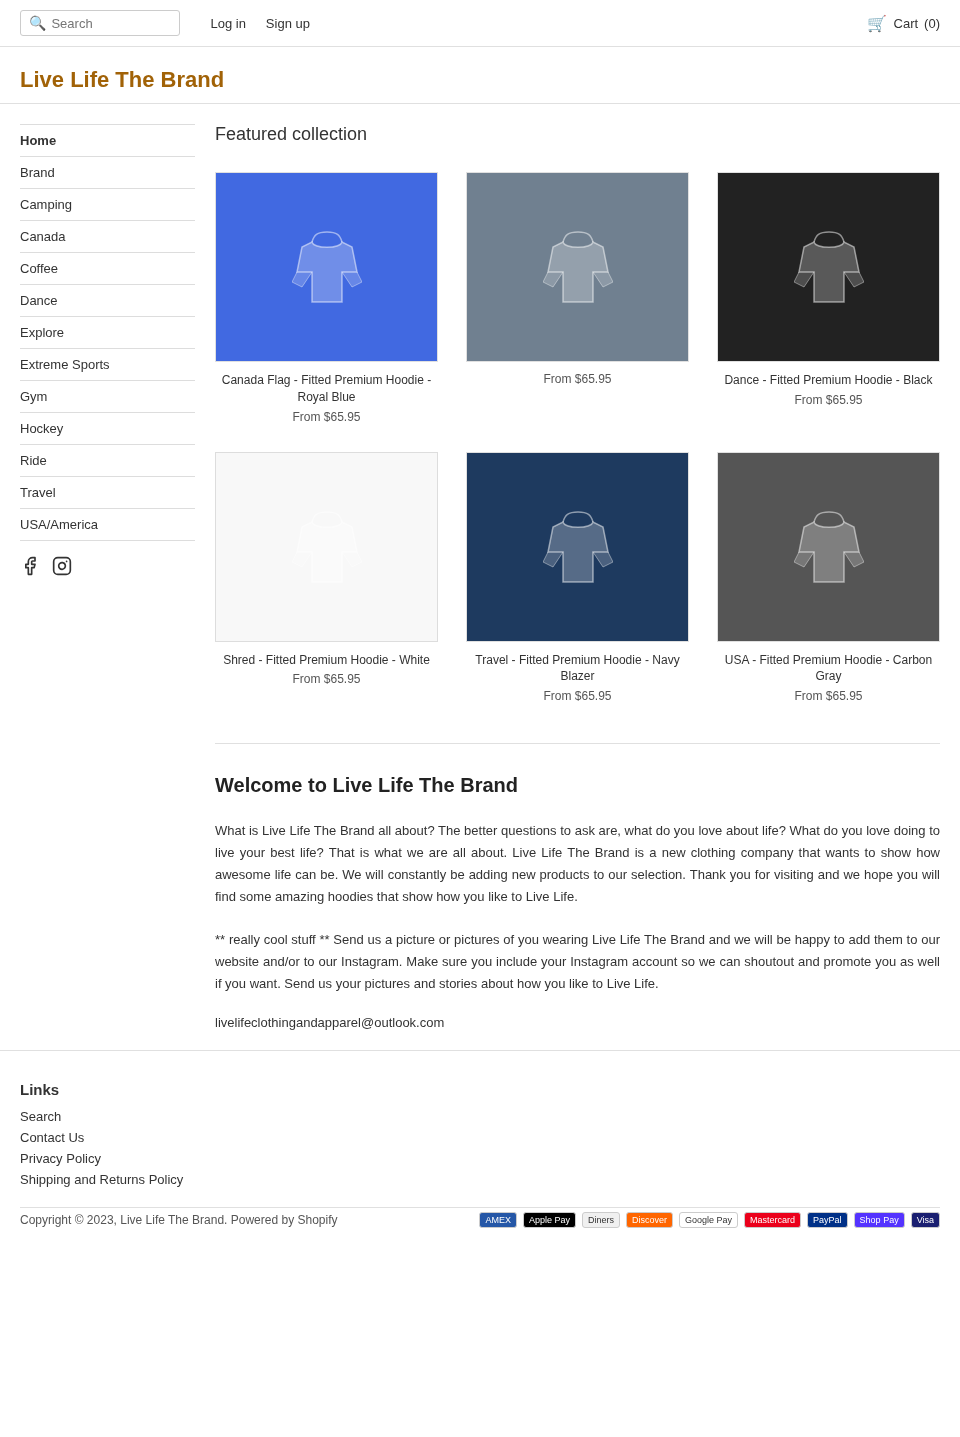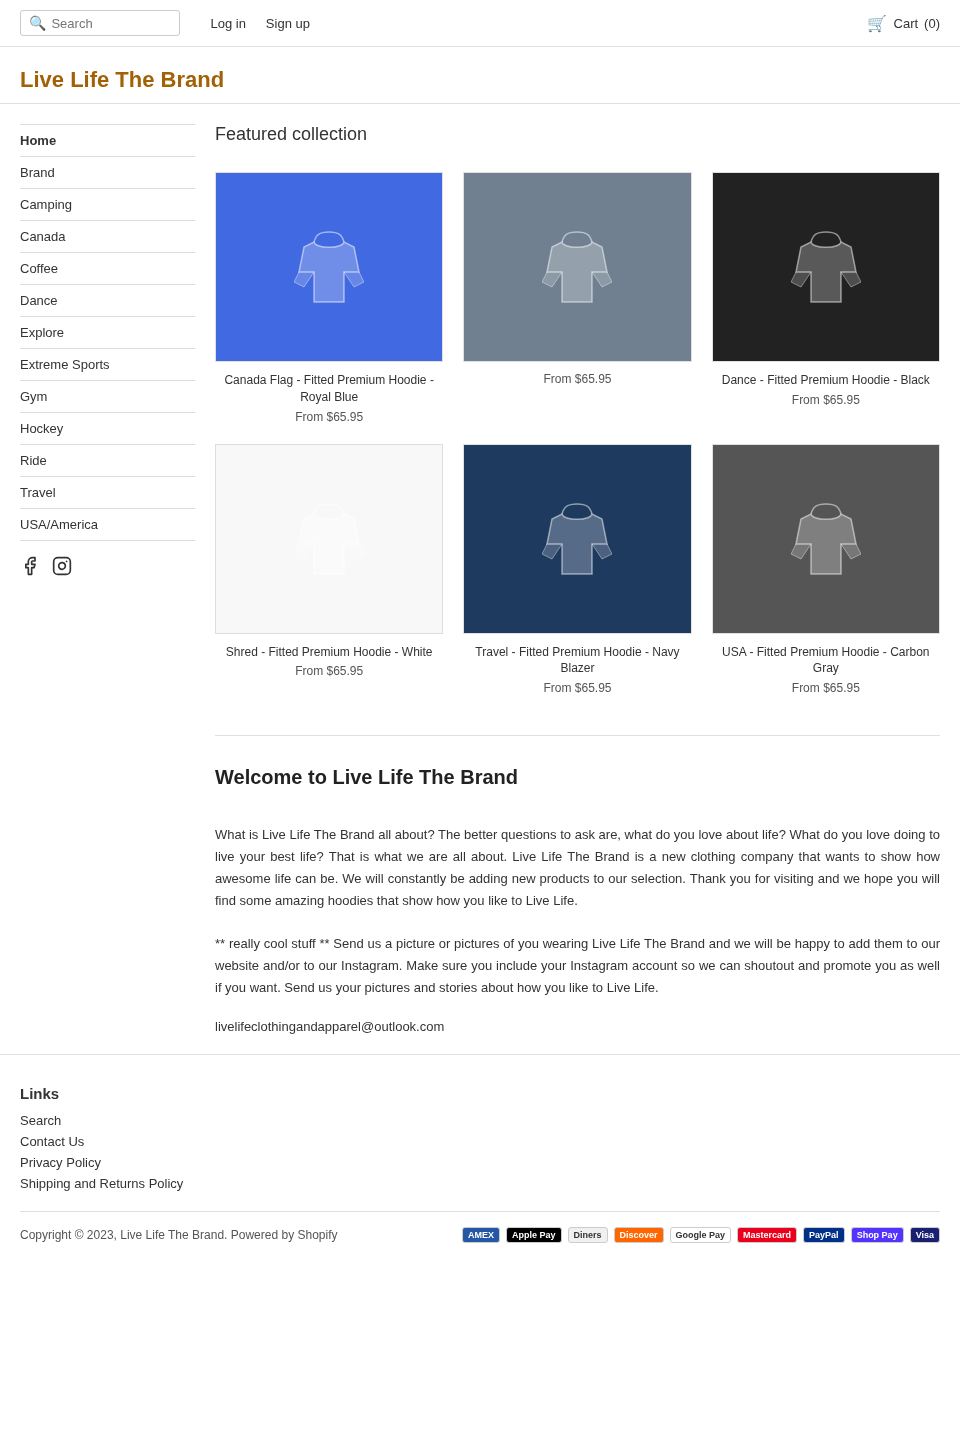--- a/index.html
+++ b/index.html
@@ -108,21 +108,21 @@
     }
     .featured-title {
       font-size: 18px;
       font-weight: normal;
       margin-bottom: 27px;
       color: #333;
     }
     .product-grid {
       display: grid;
       grid-template-columns: repeat(3, 1fr);
-      gap: 20px;
+      gap: 28px;
       margin-bottom: 40px;
     }
     .product-card {
       text-align: center;
       cursor: pointer;
     }
     .product-image {
       width: 100%;
       height: 190px;
       background: #f5f5f5;
@@ -155,21 +155,21 @@
 
     
     .welcome-section {
       border-top: 1px solid #e0e0e0;
       padding-top: 30px;
       margin-top: 10px;
     }
     .welcome-title {
       font-size: 20px;
       font-weight: bold;
-      margin-bottom: 35px;
+      margin-bottom: 23px;
       color: #222;
     }
     .welcome-text {
       font-size: 13px;
       line-height: 1.7;
       color: #333;
       margin-bottom: 20px;
       text-align: justify;
     }
     .welcome-email {
@@ -199,40 +199,40 @@
     .footer-links li a {
       text-decoration: none;
       color: #333;
       font-size: 13px;
     }
     .footer-bottom {
       display: flex;
       justify-content: space-between;
       align-items: center;
       border-top: 1px solid #e0e0e0;
-      padding-top: 15px;
+      padding-top: 4px;
       flex-wrap: wrap;
       gap: 10px;
     }
     .footer-copy {
       font-size: 12px;
       color: #555;
     }
     .payment-icons {
       display: flex;
       gap: 6px;
       align-items: center;
     }
     .payment-badge {
       background: #f0f0f0;
       border: 1px solid #ccc;
       border-radius: 3px;
       padding: 2px 5px;
       font-size: 9px;
-      font-weight: bold;
+      font-weight: normal;
       color: #333;
       white-space: nowrap;
     }
     .payment-badge.amex { background: #2557a7; color: #fff; }
     .payment-badge.apple { background: #000; color: #fff; }
     .payment-badge.discover { background: #ff6600; color: #fff; }
     .payment-badge.google { background: #fff; border: 1px solid #ccc; color: #333; }
     .payment-badge.master { background: #eb001b; color: #fff; }
     .payment-badge.paypal { background: #003087; color: #fff; }
     .payment-badge.shop { background: #5433ff; color: #fff; }

